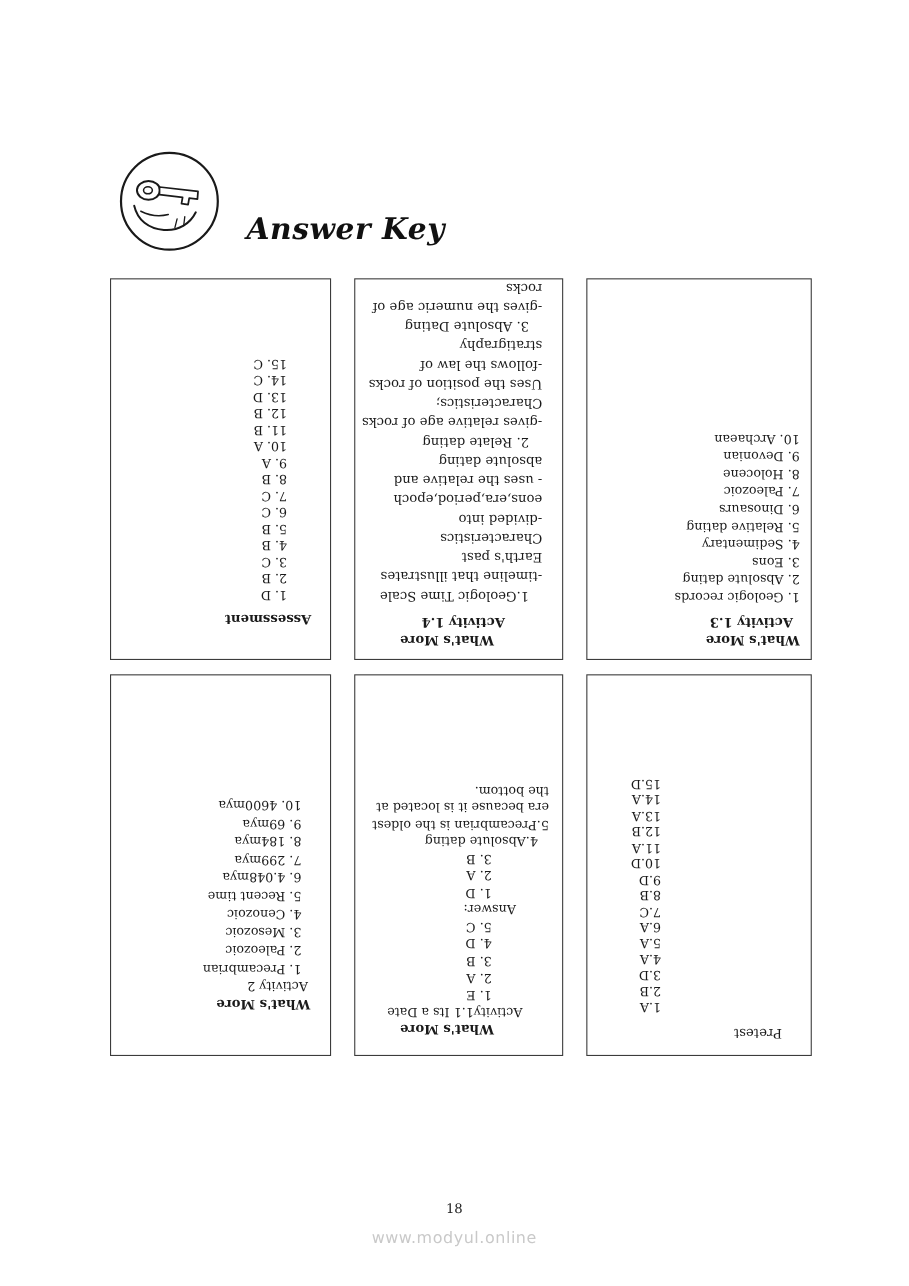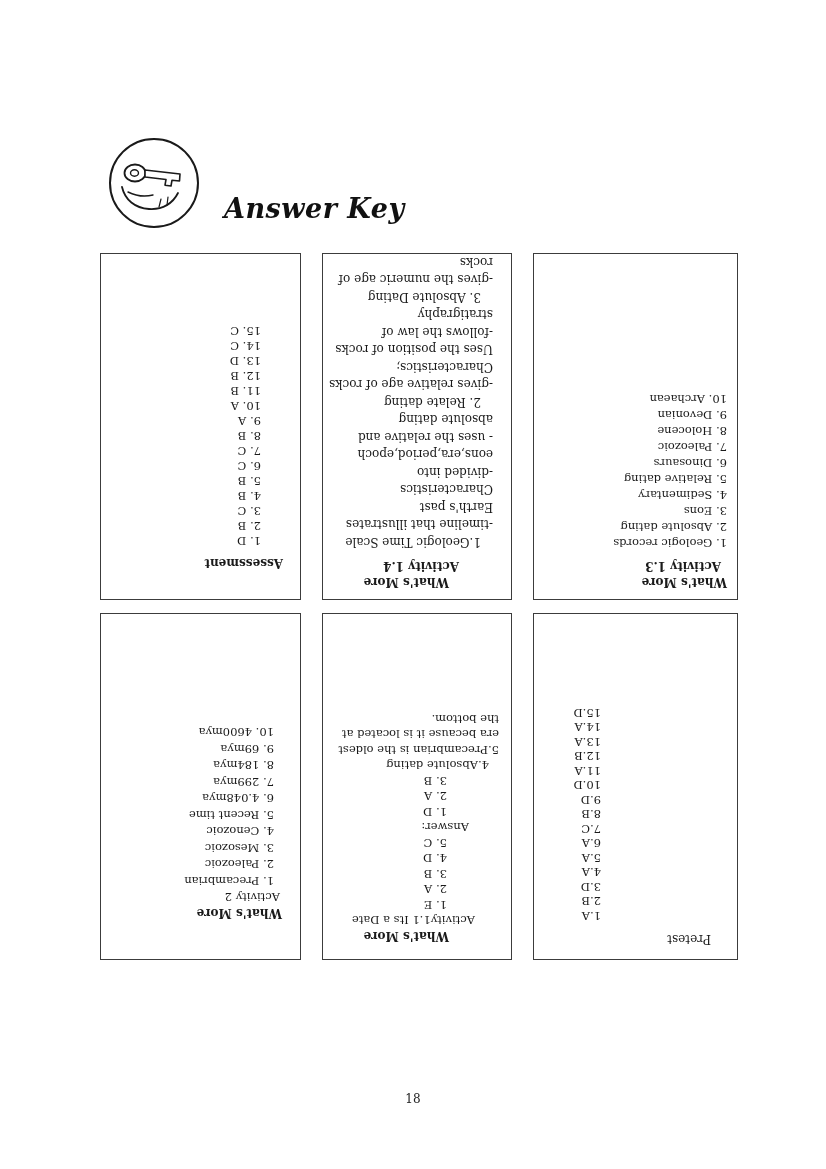--- a/index.html
+++ b/index.html
@@ -234,14 +234,15 @@
           <div class="line">11.A</div>
           <div class="line">12.B</div>
           <div class="line">13.A</div>
           <div class="line">14.A</div>
           <div class="line">15.D</div>
         </div>
     </div>
   </div>
 
   <div class="page-number">18</div>
+  <div class="watermark">www.modyul.online</div>
 
 </div>
 
 </body></html>

